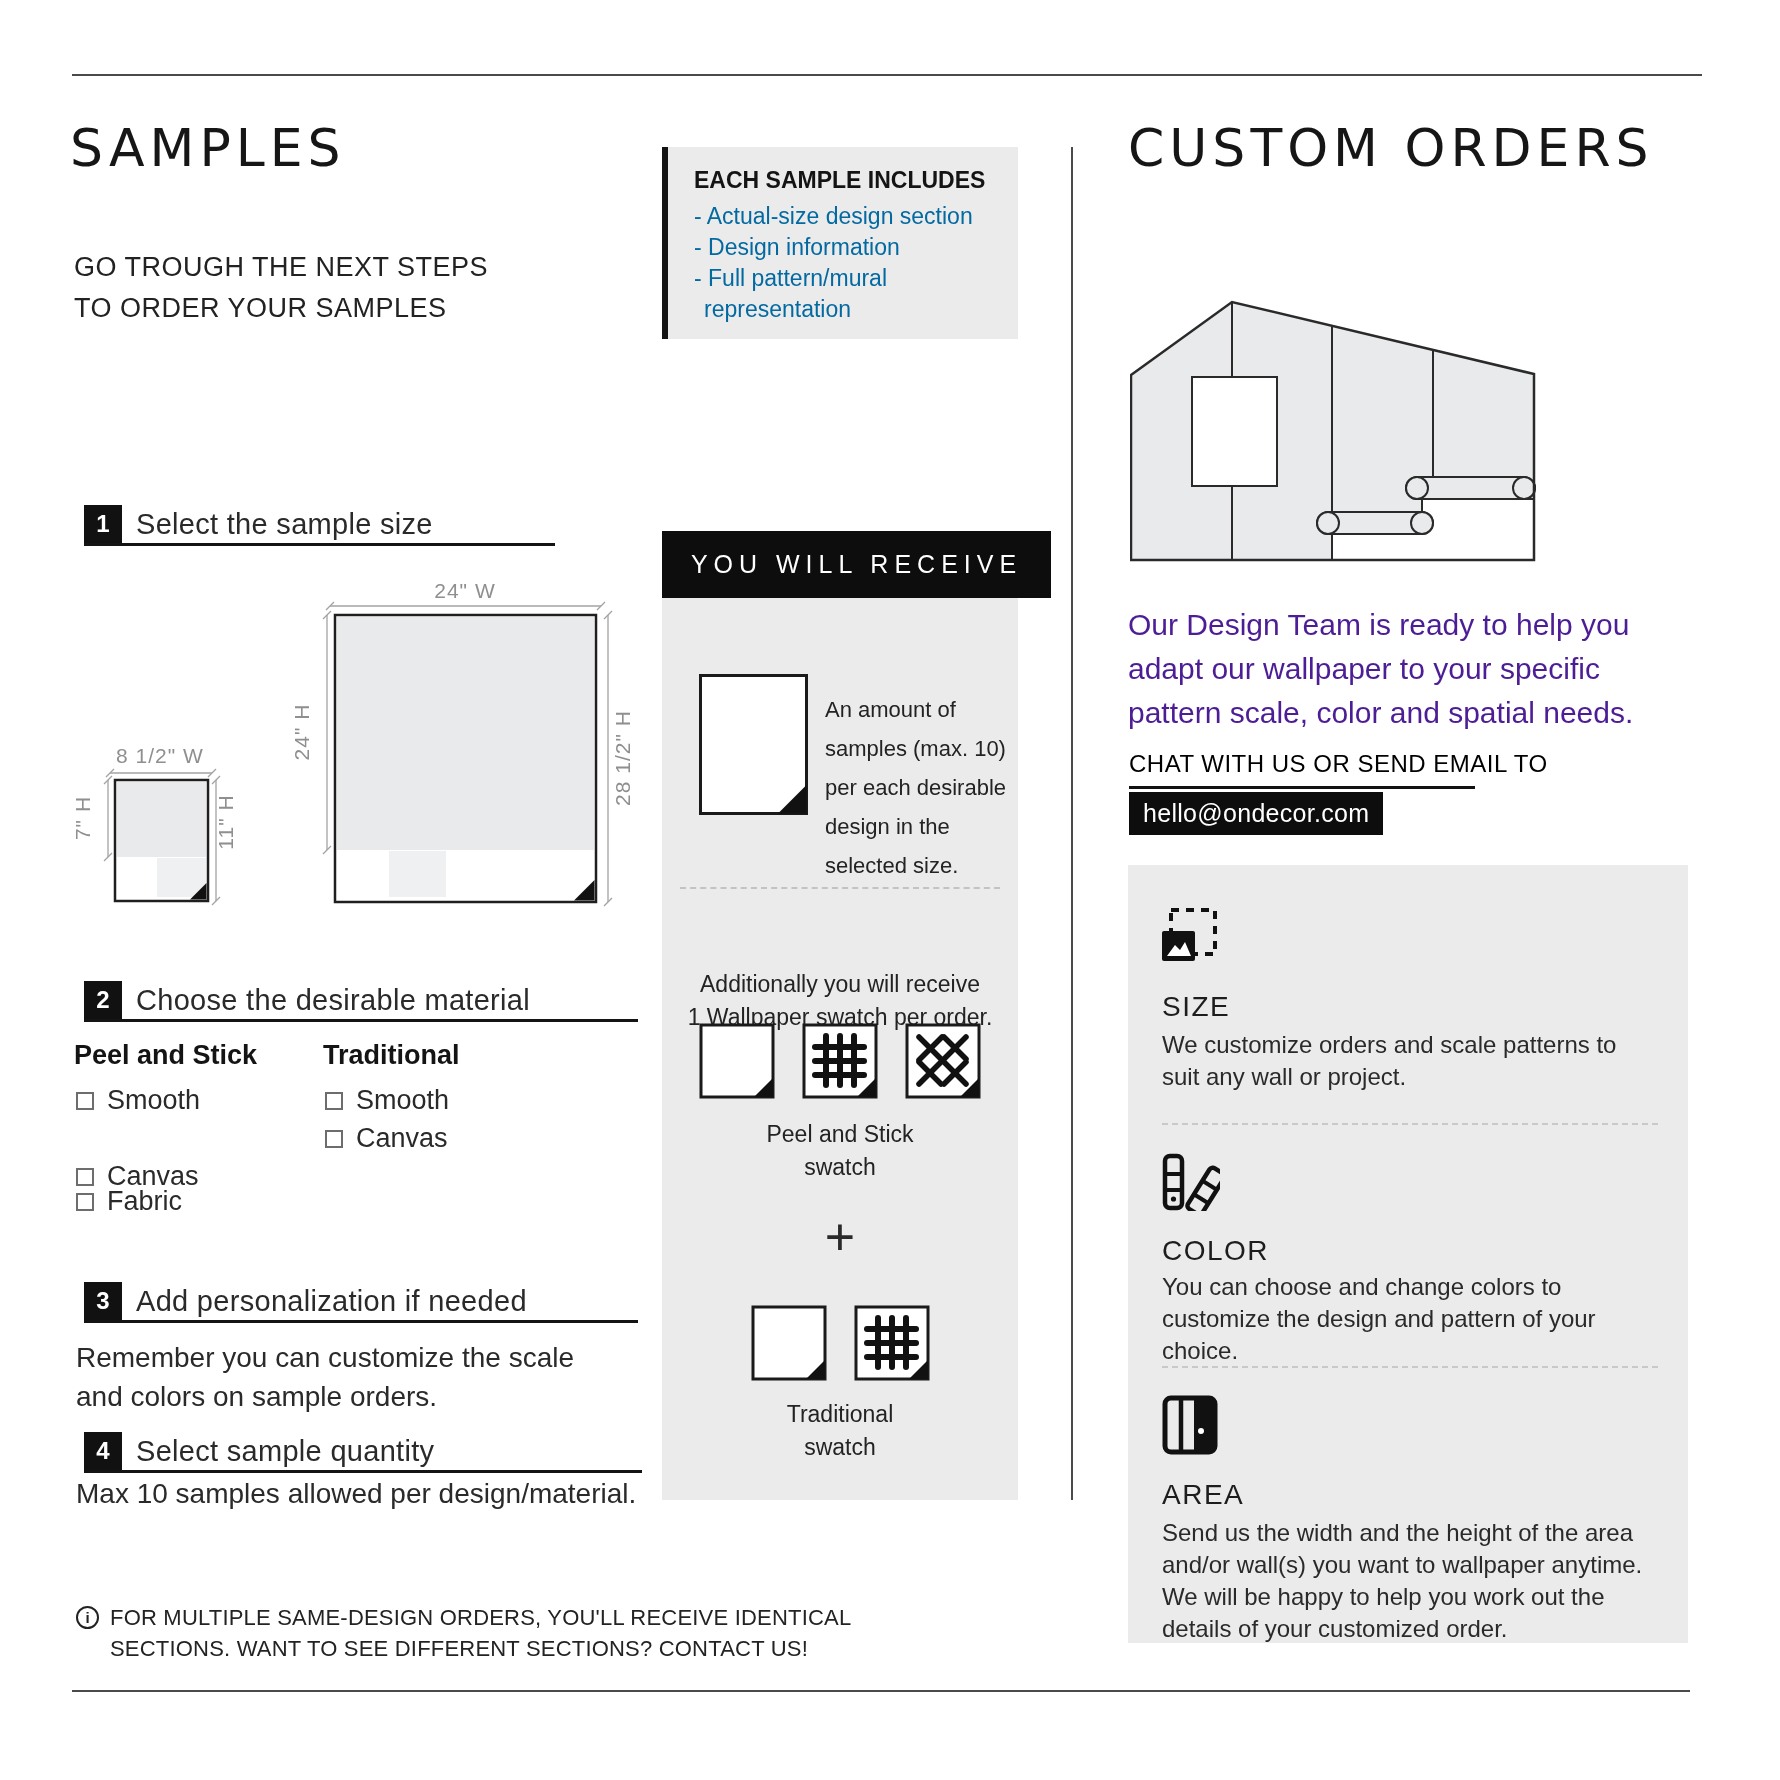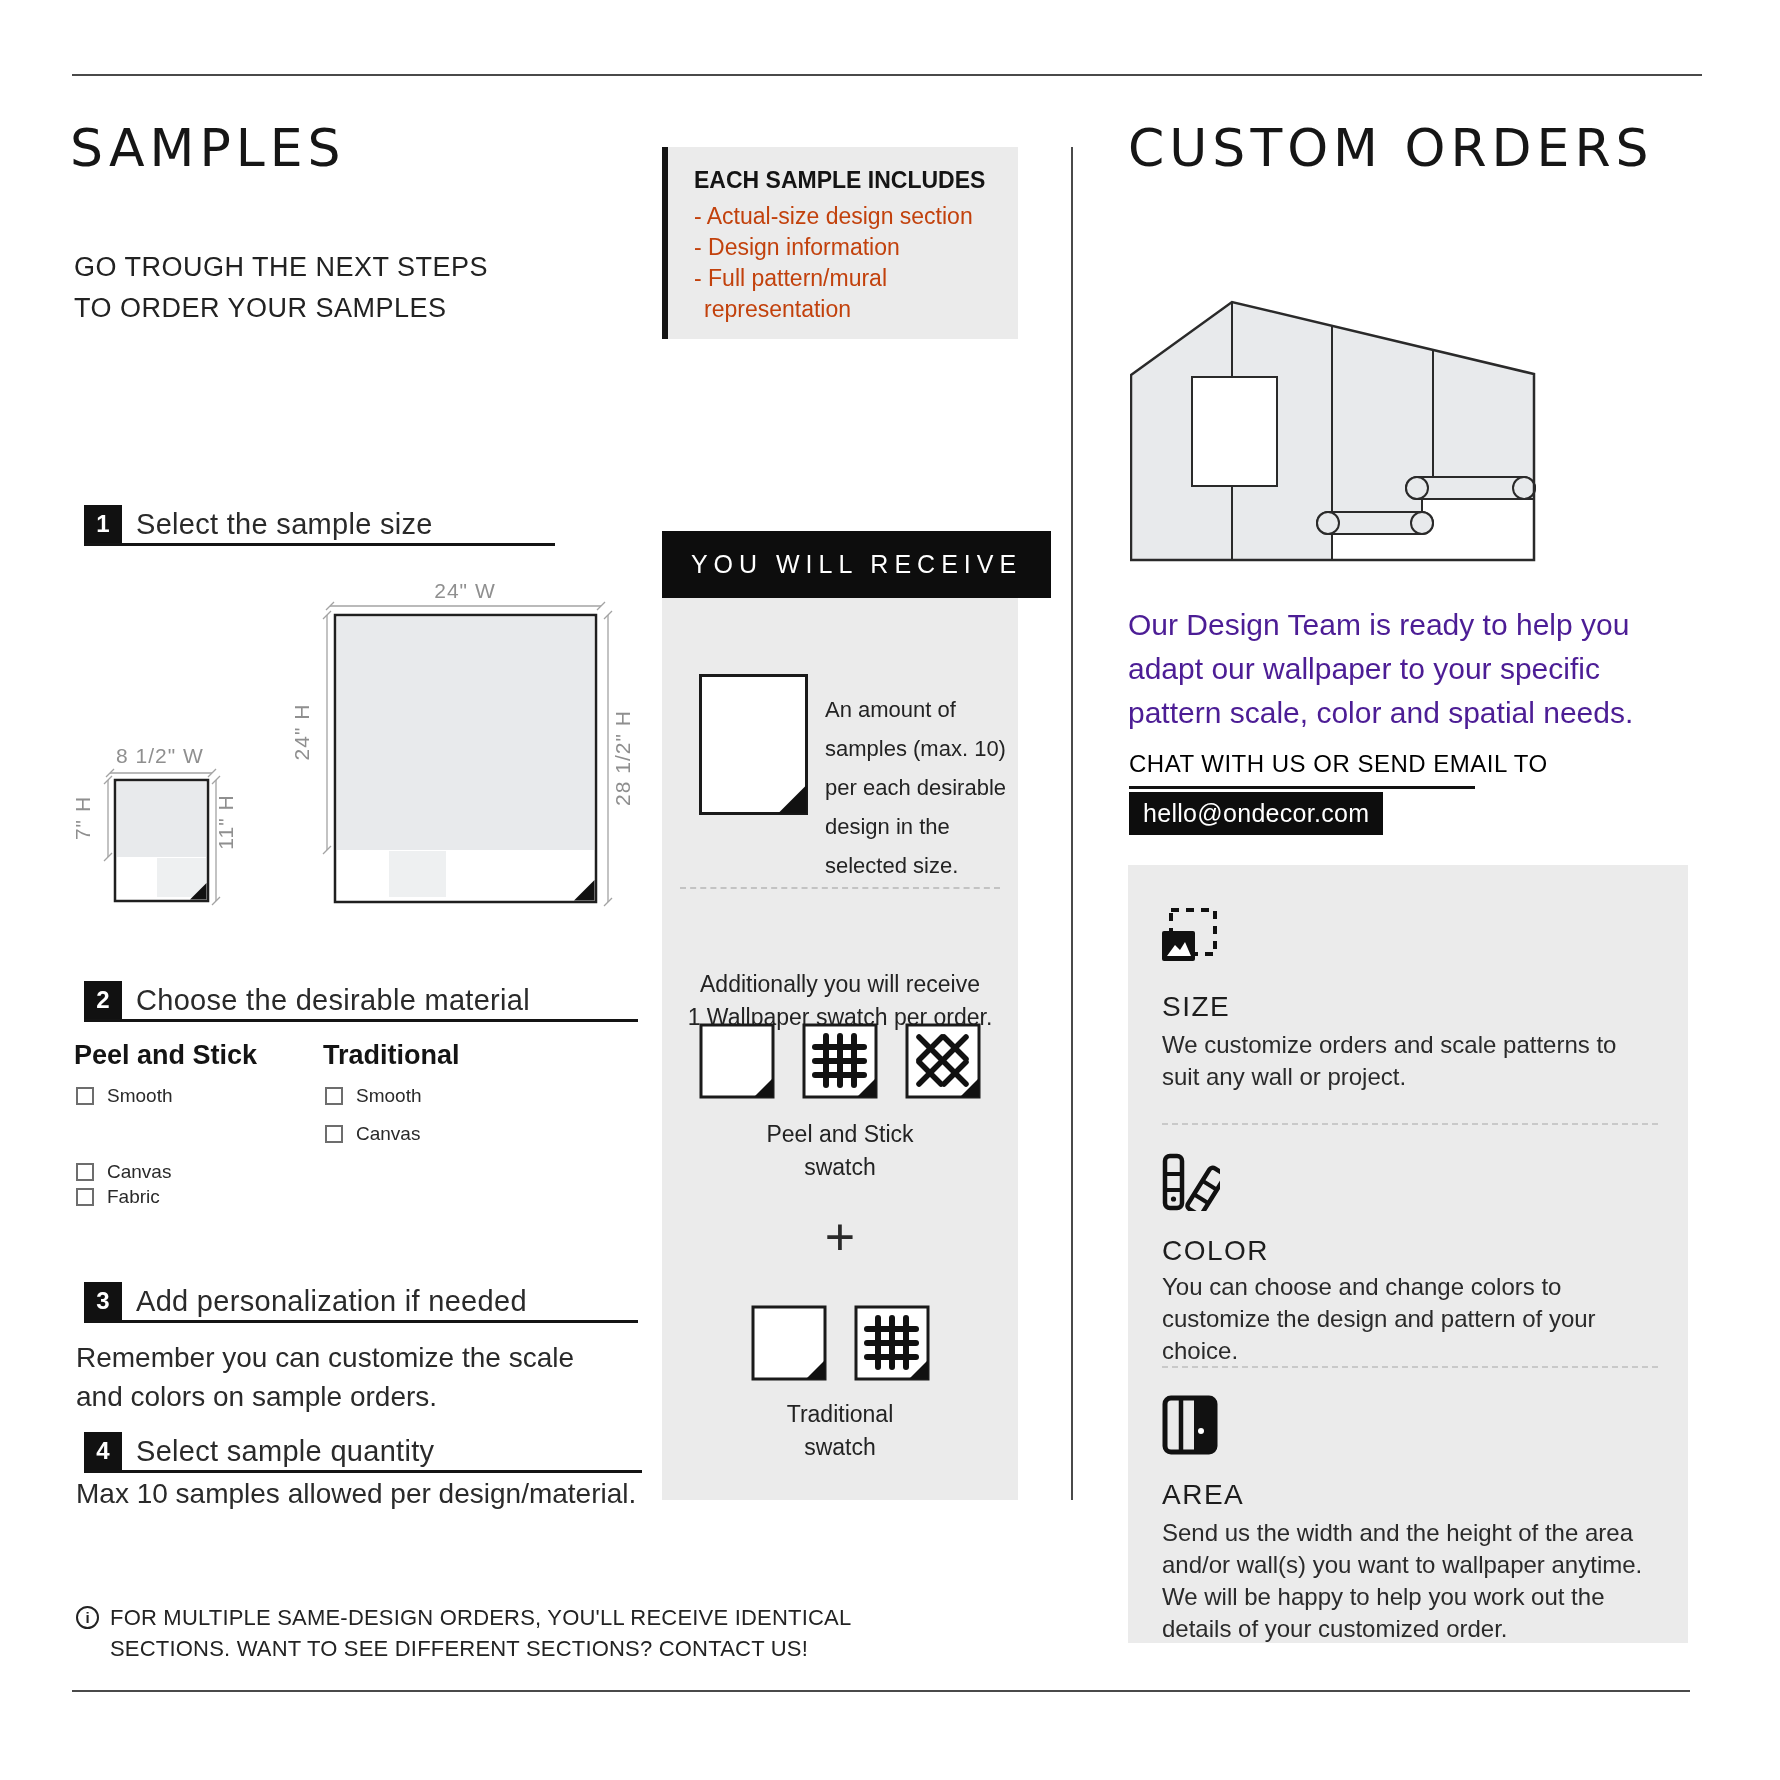--- a/index.html
+++ b/index.html
@@ -14,35 +14,35 @@
   
   .big-title{position:absolute;font-family:"DejaVu Sans","Liberation Sans",sans-serif;
              font-size:52px;letter-spacing:5px;color:#161616;font-weight:400;white-space:nowrap;}
 
   .subtitle{position:absolute;font-size:27px;line-height:41px;letter-spacing:.5px;color:#222;}
 
   
   .includes-box{position:absolute;left:662px;top:147px;width:356px;height:192px;background:#ebebeb;
                 border-left:6px solid #141414;box-sizing:border-box;padding:20px 0 0 26px;}
   .includes-title{font-size:23px;font-weight:700;color:#141414;margin-bottom:7px;}
-  .includes-item{font-size:23px;line-height:31px;color:#c2410c;}
+  .includes-item{font-size:23px;line-height:31px;color:#0369a1;}
   .includes-item.indent{padding-left:10px;}
 
   
   .step{position:absolute;left:84px;}
   .badge{position:absolute;left:0;top:0;width:38px;height:38px;background:#111;color:#fff;
          display:flex;align-items:center;justify-content:center;font-size:24px;font-weight:700;}
   .step-title{position:absolute;left:52px;top:3px;font-size:29px;color:#2a2a2a;white-space:nowrap;letter-spacing:.3px;}
   .step-line{position:absolute;left:0;height:3px;background:#141414;}
 
   
   .mat-heading{position:absolute;font-size:27px;font-weight:700;color:#141414;white-space:nowrap;}
   .mat-row{position:absolute;display:flex;align-items:center;gap:13px;}
   .checkbox{width:18px;height:18px;border:2px solid #6d6d6d;background:#fff;box-sizing:border-box;}
-  .mat-label{font-size:19px;color:#2a2a2a;white-space:nowrap;}
+  .mat-label{font-size:27px;color:#2a2a2a;white-space:nowrap;}
 
   .body-text{position:absolute;font-size:28px;line-height:39px;color:#2a2a2a;white-space:nowrap;}
 
   
   .footnote-icon{position:absolute;left:76px;top:1606px;width:23px;height:23px;border:2px solid #222;
                  border-radius:50%;box-sizing:border-box;display:flex;align-items:center;justify-content:center;
                  font-size:15px;font-weight:700;color:#222;}
   .footnote{position:absolute;left:110px;top:1602px;font-size:22px;line-height:31px;letter-spacing:.2px;color:#232323;white-space:nowrap;}
 
   

